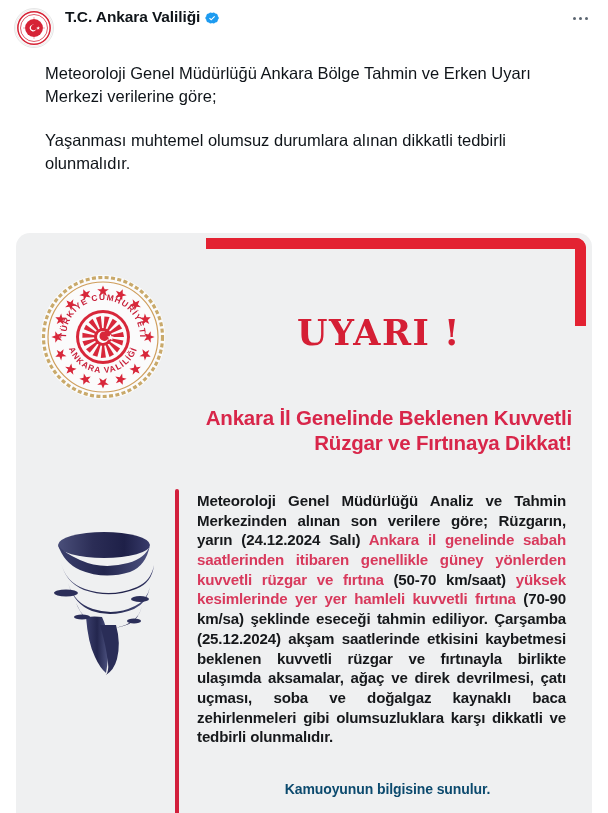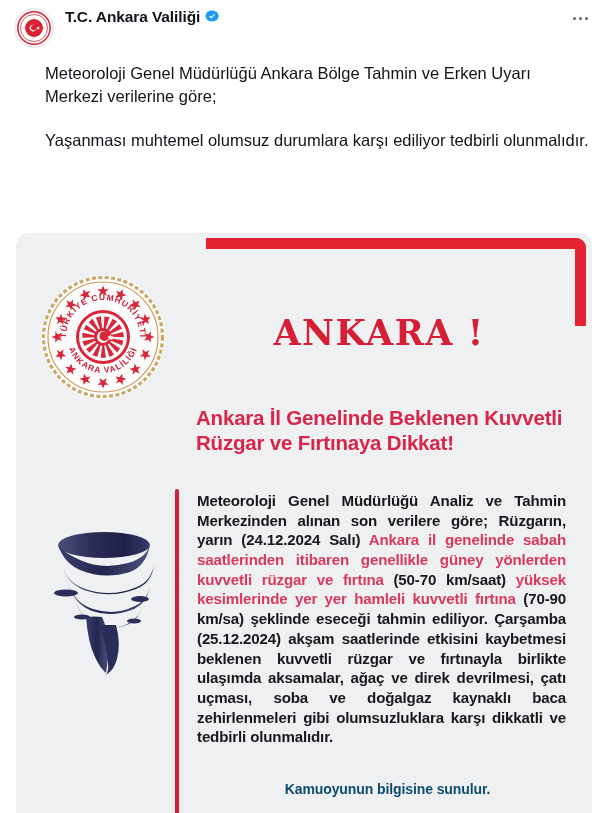--- a/index.html
+++ b/index.html
@@ -45,21 +45,21 @@
   .names {
     margin-left: 11px;
     display: flex;
     flex-direction: column;
     justify-content: flex-start;
     padding-top: 0px;
   }
 
   .name-row {
     display: flex;
-    align-items: flex-start;
+    align-items: flex-end;
     gap: 4px;
     line-height: 1.15;
   }
 
   .display-name {
     font-size: 15.5px;
     font-weight: bold;
     color: #0f1419;
     letter-spacing: -0.1px;
   }
@@ -198,21 +198,21 @@
     letter-spacing: 1.5px;
     color: #d51f35;
     line-height: 1.05;
   }
 
   .headline {
     position: absolute;
     left: 180px;
     top: 172px;
     right: 20px;
-    text-align: left;
+    text-align: right;
     font-size: 20.5px;
     font-weight: bold;
     line-height: 1.24;
     color: #d8264a;
     letter-spacing: -0.2px;
   }
 
   .paragraph {
     position: absolute;
     left: 181px;
@@ -280,21 +280,21 @@
 
     <div class="more-btn">
       <i></i>
       <i></i>
       <i></i>
     </div>
   </div>
 
   <div class="tw-body">
     <p>Meteoroloji Genel Müdürlüğü Ankara Bölge Tahmin ve Erken Uyarı Merkezi verilerine göre;</p>
-    <p>Yaşanması muhtemel olumsuz durumlara karşı ediliyor tedbirli olunmalıdır.</p>
+    <p>Yaşanması muhtemel olumsuz durumlara alınan dikkatli tedbirli olunmalıdır.</p>
   </div>
 
   <div class="media-card">
 
     <div class="frame-top"></div>
     <div class="frame-right"></div>
     <div class="divider"></div>
 
     <div class="seal">
       <svg viewBox="0 0 128 128">
@@ -448,21 +448,21 @@
         <path d="M48 112 q2 26 9 40 q5 11 11 16 q3 -16 2 -32 q-1 -14 -6 -24 q-7 -1 -16 0 z" fill="url(#tg2)"></path>
         <path d="M62 120 q6 20 8 38 q1 8 -2 12 q8 -5 11 -16 q4 -16 -1 -34 z" fill="#2a2d57"></path>
 
         <ellipse cx="28" cy="88" rx="12" ry="3.5" fill="#2b2e59"></ellipse>
         <ellipse cx="102" cy="94" rx="9" ry="3" fill="#2b2e59"></ellipse>
         <ellipse cx="44" cy="112" rx="8" ry="2.6" fill="#2b2e59"></ellipse>
         <ellipse cx="96" cy="116" rx="7" ry="2.4" fill="#2b2e59"></ellipse>
       </svg>
     </div>
 
-    <div class="title-sub">ANKARA !</div>
+    <div class="title-sub">UYARI !</div>
 
     <div class="headline">Ankara İl Genelinde Beklenen Kuvvetli Rüzgar ve Fırtınaya Dikkat!</div>
 
     <div class="paragraph"><span>Meteoroloji Genel Müdürlüğü Analiz ve Tahmin Merkezinden alınan son verilere göre; Rüzgarın, yarın (24.12.2024 Salı) </span><span class="red">Ankara il genelinde sabah saatlerinden itibaren genellikle güney yönlerden kuvvetli rüzgar ve fırtına </span><span>(50-70 km/saat) </span><span class="red">yüksek kesimlerinde yer yer hamleli kuvvetli fırtına </span><span>(70-90 km/sa) şeklinde eseceği tahmin ediliyor. Çarşamba (25.12.2024) akşam saatlerinde etkisini kaybetmesi beklenen kuvvetli rüzgar ve fırtınayla birlikte ulaşımda aksamalar, ağaç ve direk devrilmesi, çatı uçması, soba ve doğalgaz kaynaklı baca zehirlenmeleri gibi olumsuzluklara karşı dikkatli ve tedbirli olunmalıdır.</span></div>
 
     <div class="closing">Kamuoyunun bilgisine sunulur.</div>
   </div>
 
 </div>
 

